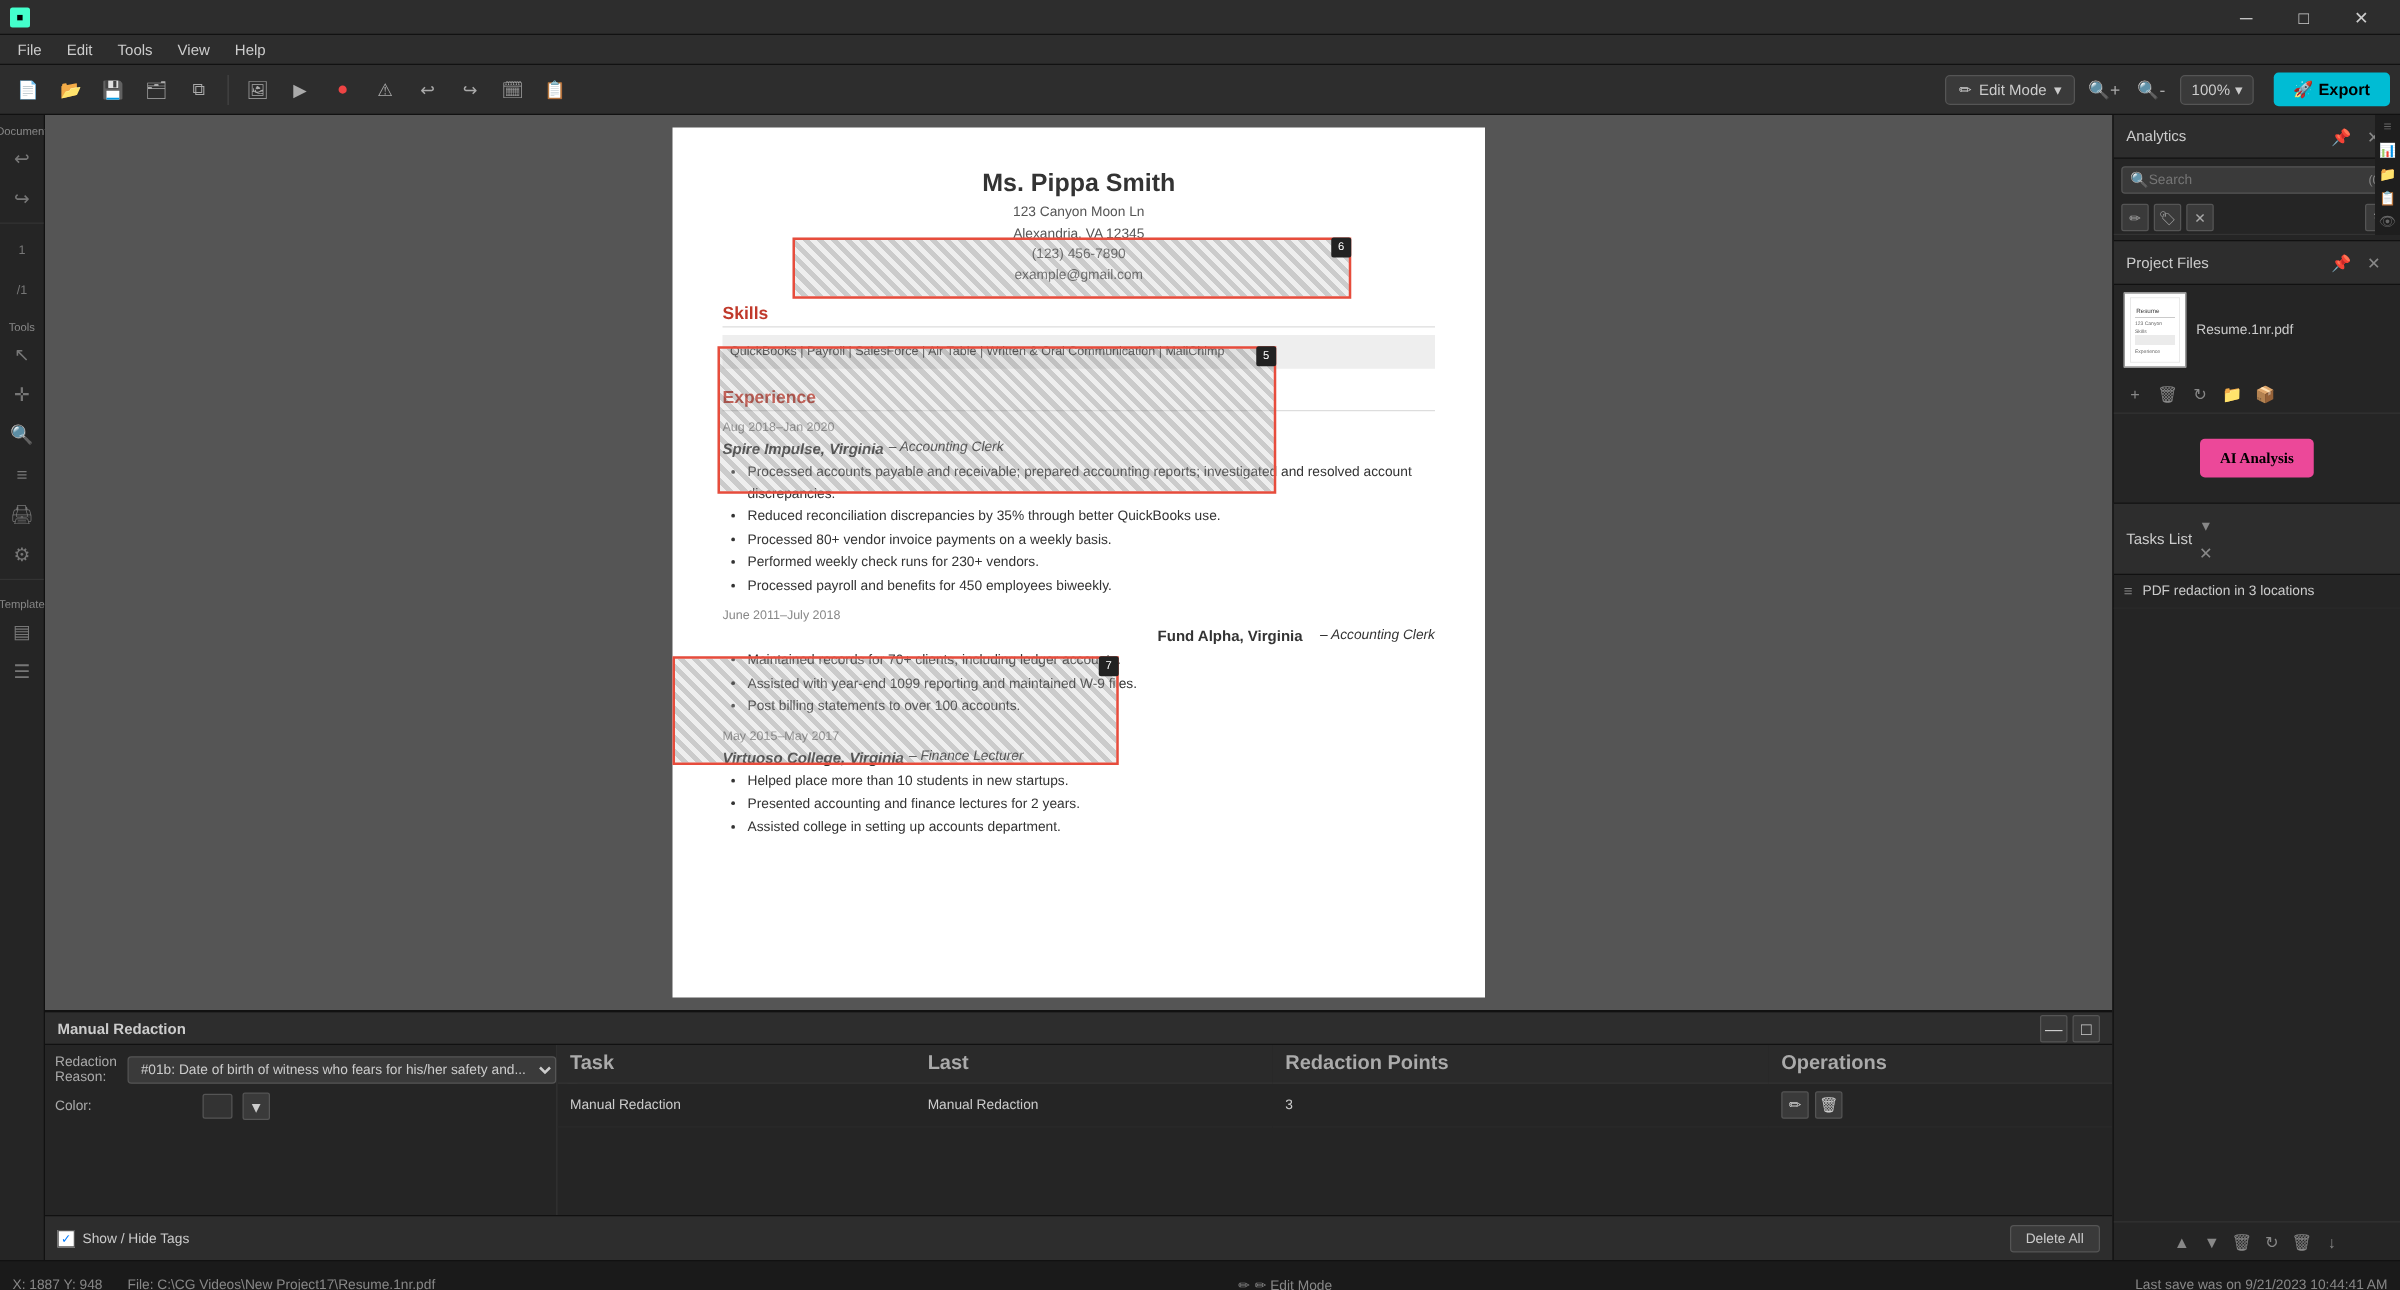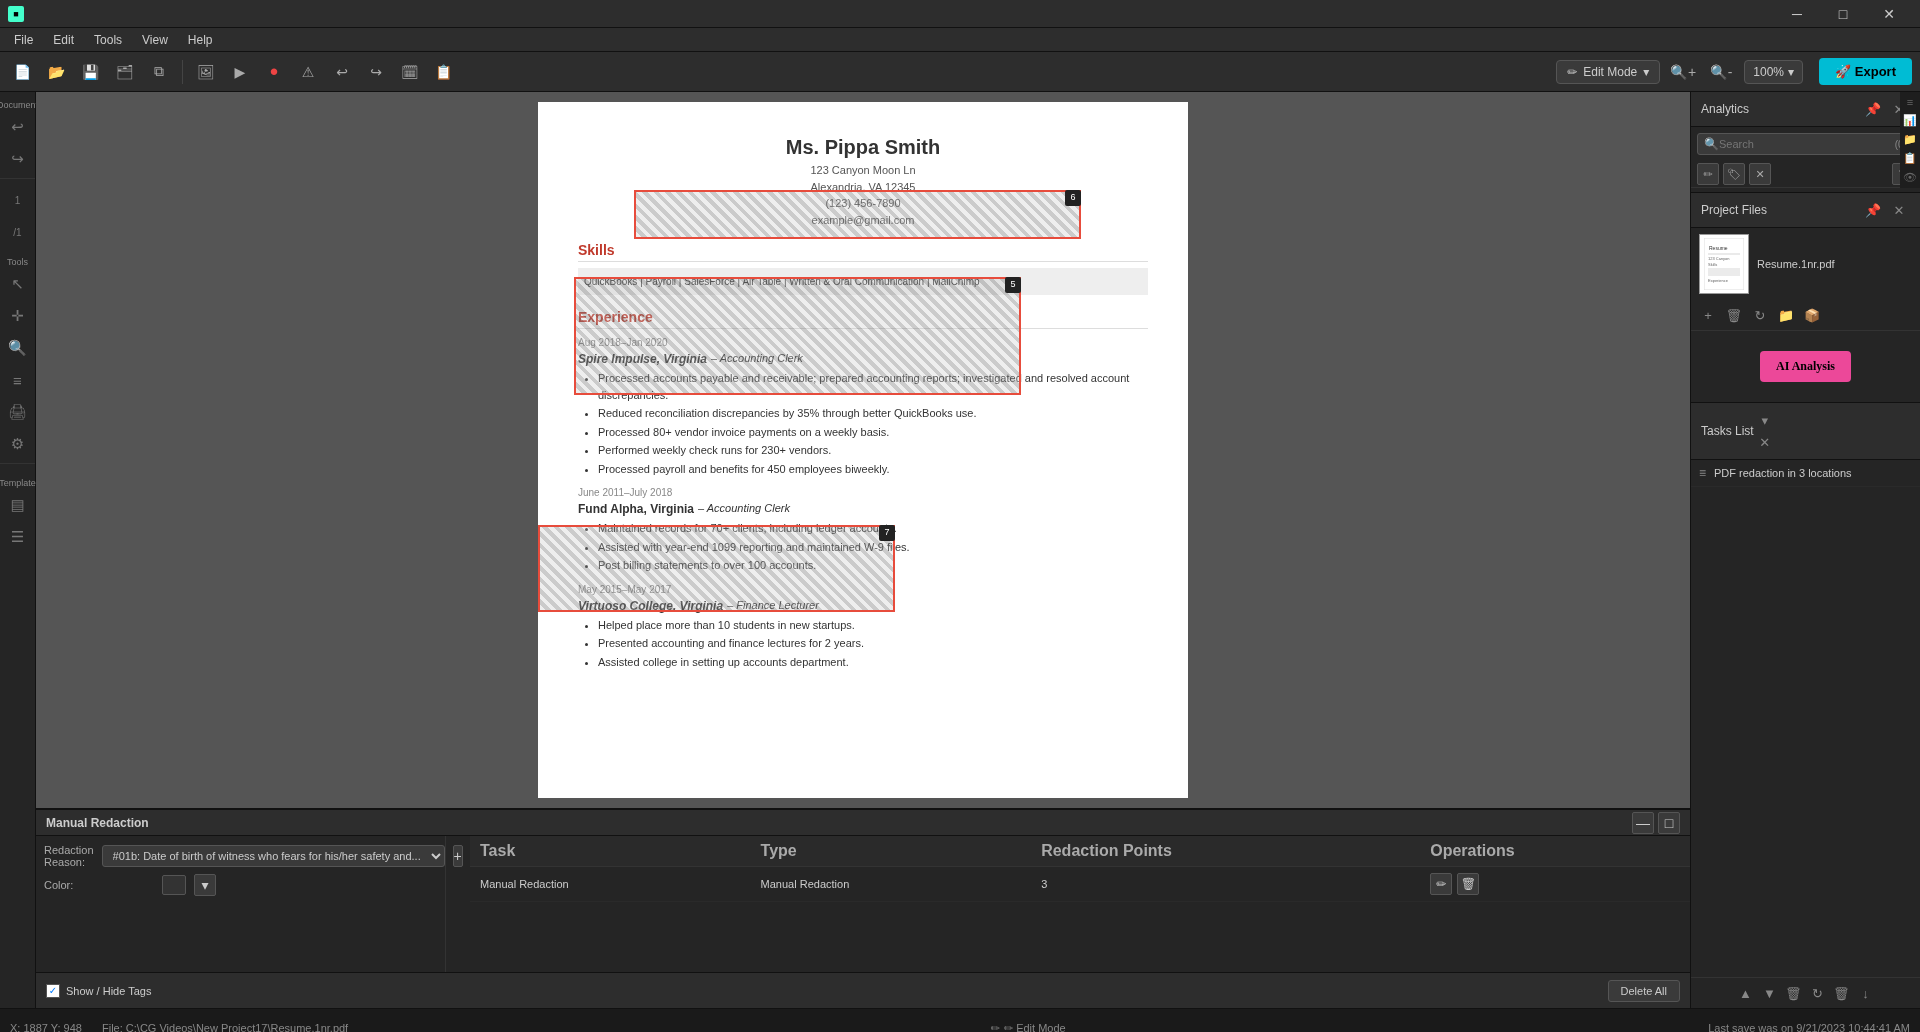--- a/index.html
+++ b/index.html
@@ -53,21 +53,21 @@
     
     .redact-box { position: absolute; border: 2px solid #e74c3c; background: repeating-linear-gradient(45deg, transparent, transparent 4px, rgba(0,0,0,0.15) 4px, rgba(0,0,0,0.15) 8px), rgba(200,200,200,0.3); }
     .redact-badge { position: absolute; top: -2px; right: -2px; background: #222; color: #fff; font-size: 9px; width: 16px; height: 16px; display: flex; align-items: center; justify-content: center; border-radius: 2px; }
 
     
     #bottom-panel { height: 200px; background: #252525; border-top: 2px solid #111; display: flex; flex-direction: column; }
     #bottom-header { background: #2d2d2d; height: 26px; display: flex; align-items: center; padding: 0 10px; border-bottom: 1px solid #111; }
     #bottom-header .panel-title { color: #ccc; font-size: 12px; font-weight: bold; }
     #bottom-header .panel-controls { margin-left: auto; display: flex; gap: 4px; }
 
-    #bottom-content { display: flex; flex: 1; overflow: hidden; gap: 24px; }
+    #bottom-content { display: flex; flex: 1; overflow: hidden; }
     #redaction-settings { width: 410px; padding: 8px; border-right: 1px solid #333; }
     .setting-row { display: flex; align-items: center; gap: 8px; margin-bottom: 6px; }
     .setting-label { color: #aaa; font-size: 11px; width: 110px; }
     .setting-select { background: #3a3a3a; border: 1px solid #555; color: #ccc; padding: 3px 6px; font-size: 11px; border-radius: 3px; flex: 1; }
     .color-swatch { width: 24px; height: 20px; background: #333; border: 1px solid #555; border-radius: 2px; cursor: pointer; }
     .small-btn { background: #3a3a3a; border: 1px solid #555; color: #ccc; width: 22px; height: 22px; display: flex; align-items: center; justify-content: center; cursor: pointer; border-radius: 2px; font-size: 14px; }
 
     #redaction-table { flex: 1; overflow-y: auto; }
     #redaction-table table { width: 100%; border-collapse: collapse; }
     #redaction-table th { background: #2a2a2a; color: #aaa; font-size: 16px; padding: 6px 10px; text-align: left; border-bottom: 1px solid #333; }
@@ -234,21 +234,21 @@
         </div>
         <ul>
           <li>Processed accounts payable and receivable; prepared accounting reports; investigated and resolved account discrepancies.</li>
           <li>Reduced reconciliation discrepancies by 35% through better QuickBooks use.</li>
           <li>Processed 80+ vendor invoice payments on a weekly basis.</li>
           <li>Performed weekly check runs for 230+ vendors.</li>
           <li>Processed payroll and benefits for 450 employees biweekly.</li>
         </ul>
 
         <div style="margin-top:8px;" class="job-date">June 2011–July 2018</div>
-        <div style="display:flex; gap:4px;">
+        <div style="display:flex; gap:14px;justify-content:flex-end;">
           <span class="job-title">Fund Alpha, Virginia</span>
           <span style="font-style:italic; font-size:11px;">– Accounting Clerk</span>
         </div>
         <ul>
           <li>Maintained records for 70+ clients, including ledger accounts.</li>
           <li>Assisted with year-end 1099 reporting and maintained W-9 files.</li>
           <li>Post billing statements to over 100 accounts.</li>
         </ul>
 
         <div style="margin-top:8px;" class="job-date">May 2015–May 2017</div>
@@ -289,21 +289,21 @@
             <div class="color-swatch" style="background:#333;"></div>
             <div class="small-btn">▾</div>
           </div>
         </div>
 
         <div id="redaction-table">
           <table>
             <thead>
               <tr>
                 <th>Task</th>
-                <th>Type</th>
+                <th>Last</th>
                 <th>Redaction Points</th>
                 <th>Operations</th>
               </tr>
             </thead>
             <tbody>
               <tr>
                 <td>Manual Redaction</td>
                 <td>Manual Redaction</td>
                 <td>3</td>
                 <td>

